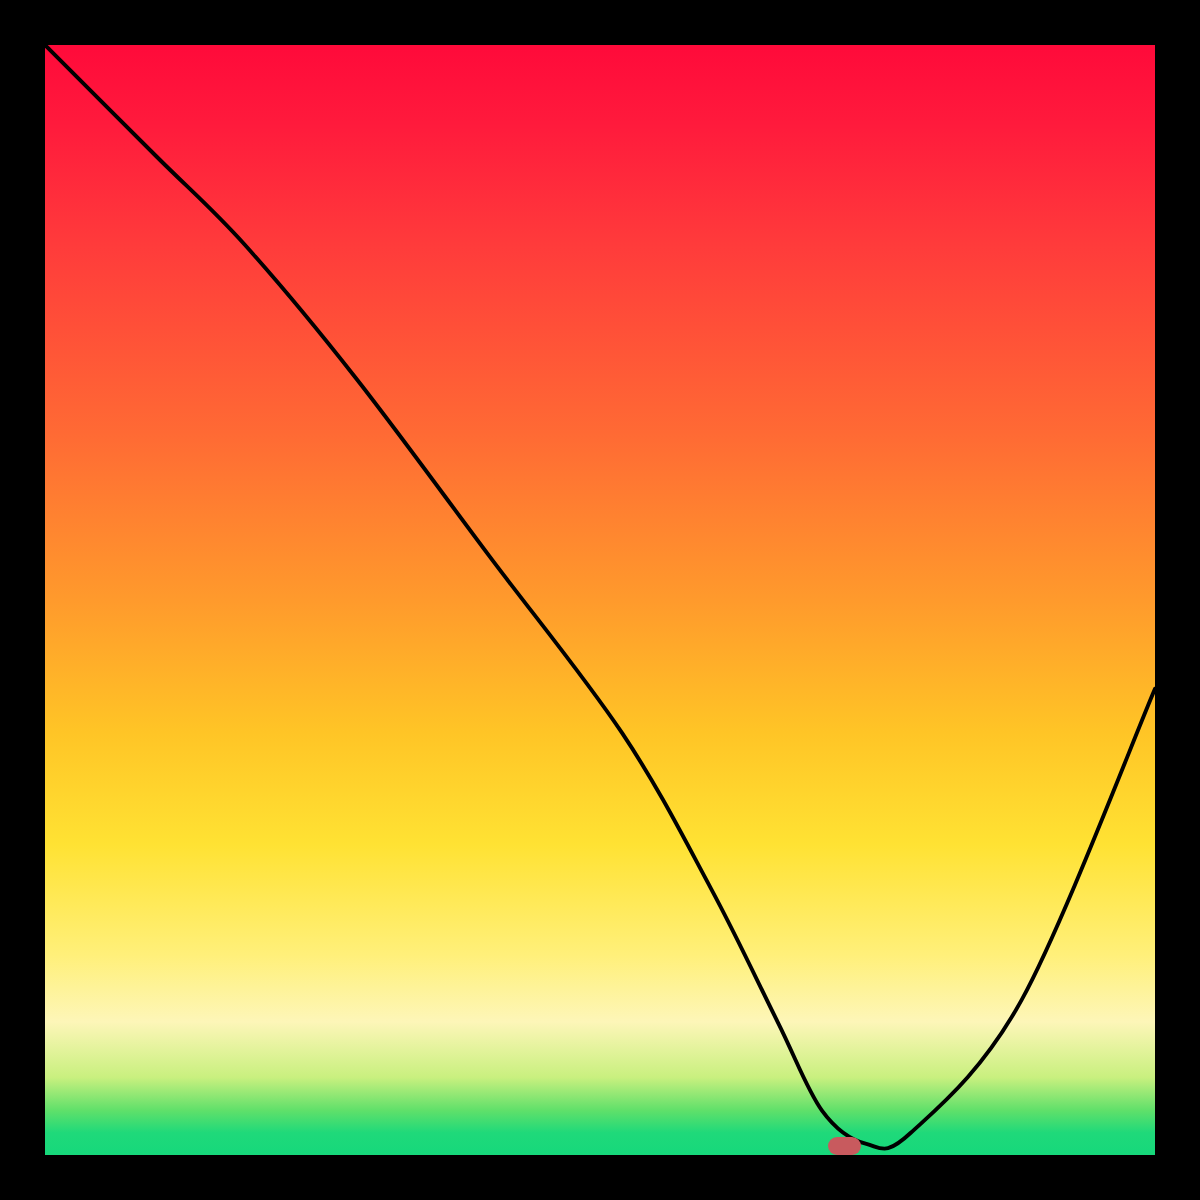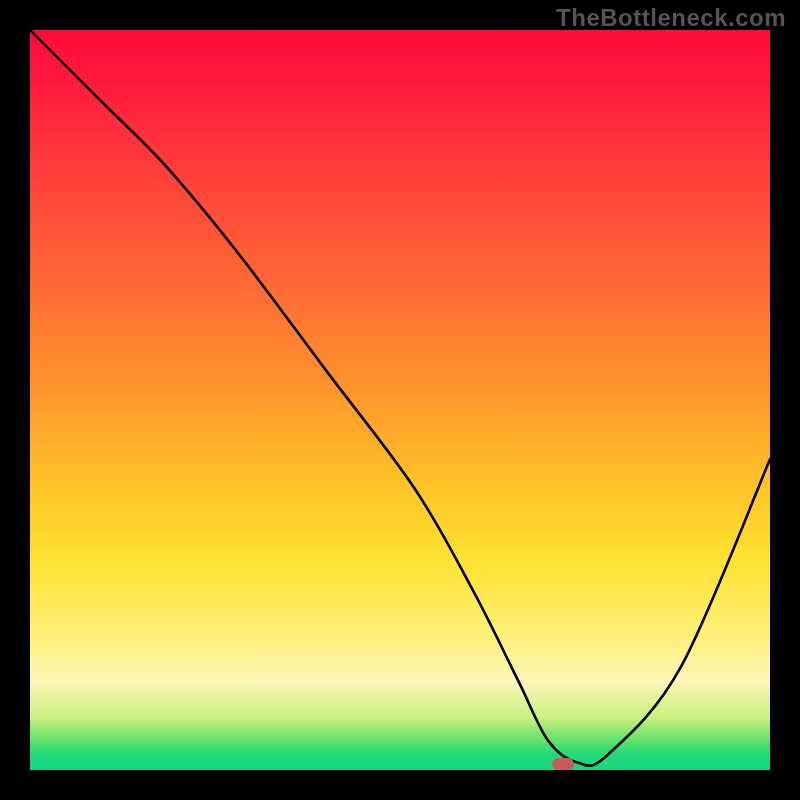--- a/index.html
+++ b/index.html
@@ -68,21 +68,20 @@
     height: 12px;
     background: #c85a5e;
     border-radius: 6px;
     transform: translate(-50%, -50%);
   }
 </style>
 </head>
 <body>
 
 <div class="frame">
-  <div class="watermark">TheBottleneck.com</div>
 
   <div class="plot-area">
     <div class="gradient-bg"></div>
 
     <svg class="curve" viewBox="0 0 740 740" preserveAspectRatio="none">
       <path id="curve-path" fill="none" stroke="#000" stroke-width="2.6" stroke-linejoin="round" stroke-linecap="round" d="M 0,0 C 12.333333333333334,12.333333333333334 51.8,51.8 74,74 C 96.2,96.2 110.99999999999999,108.53333333333337 133.2,133.20000000000005 C 155.39999999999998,157.8666666666667 180.0666666666667,187.46666666666667 207.20000000000002,222 C 234.33333333333334,256.5333333333333 266.4,300.9333333333333 296,340.4 C 325.6,379.8666666666667 360.1333333333333,421.8 384.8,458.8 C 409.4666666666667,495.8 426.73333333333335,530.3333333333333 444,562.4 C 461.26666666666665,594.4666666666667 476.0666666666667,626.5333333333334 488.40000000000003,651.2 C 500.73333333333335,675.8666666666667 508.1333333333333,696.8333333333333 518,710.4 C 527.8666666666667,723.9666666666667 537.7333333333333,730.1333333333333 547.6,732.6 C 557.4666666666667,735.0666666666667 559.9333333333334,741.2333333333333 577.2,725.2 C 594.4666666666667,709.1666666666667 624.0666666666667,685.7333333333333 651.2,636.4 C 678.3333333333334,587.0666666666666 725.2,463.73333333333335 740,429.2"></path>
     </svg>
 
     <div id="marker-pill" class="pill" style="left: 532.8px; top: 734.08px; background: rgb(200, 90, 94);"></div>
   </div>

